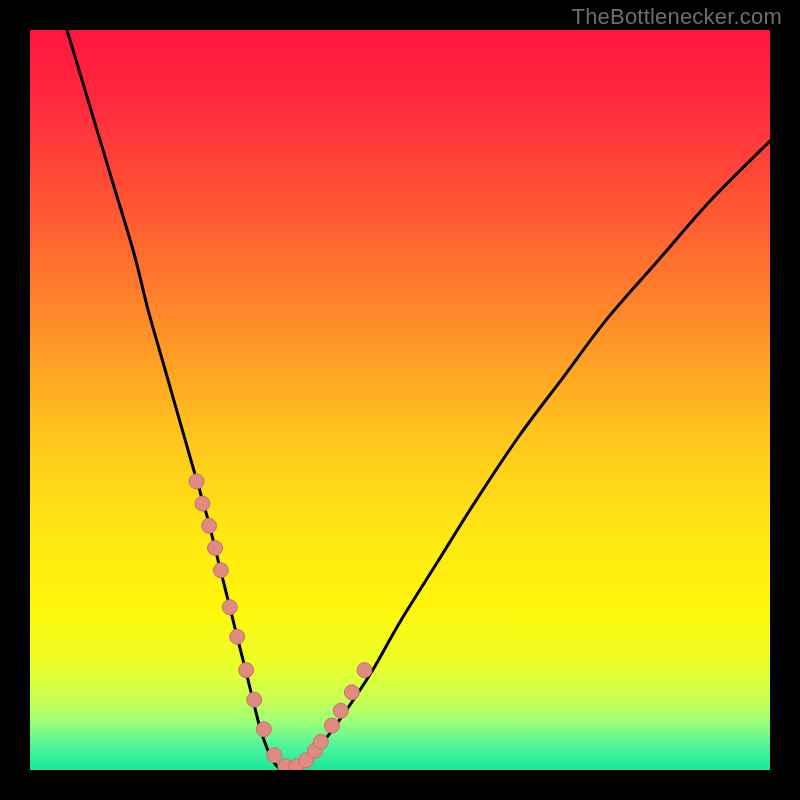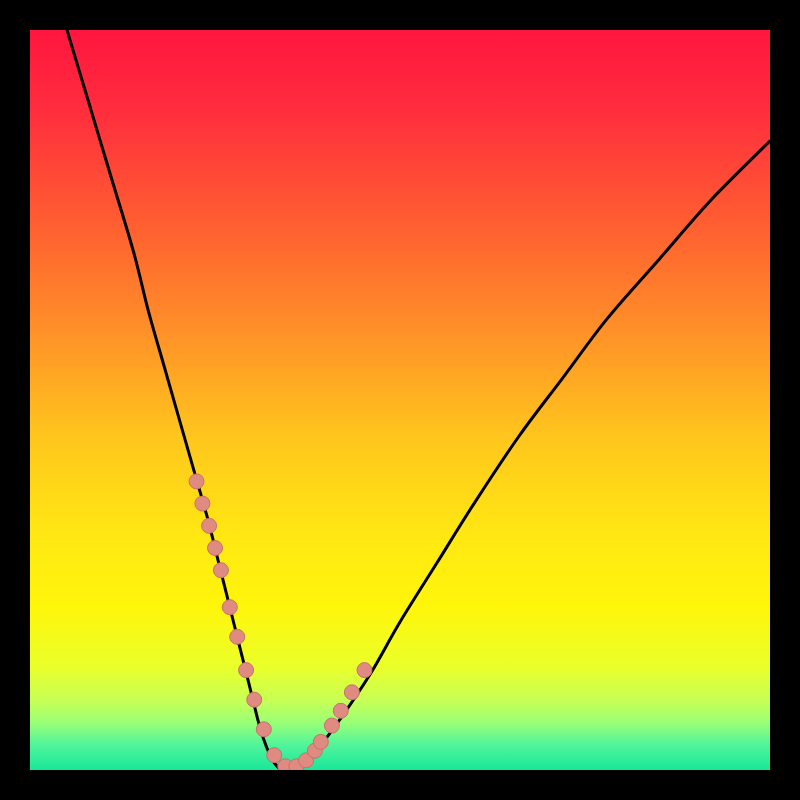--- a/index.html
+++ b/index.html
@@ -41,20 +41,21 @@
     font-size: 22px;
     font-weight: 400;
     letter-spacing: 0.2px;
   }
 </style>
 </head>
 <body>
 
 <div class="chart-wrap">
 
+  <div class="watermark">TheBottlenecker.com</div>
 
   <div class="plot-area">
     <svg class="gradient-bg" viewBox="0 0 740 740" preserveAspectRatio="none" width="740" height="740">
       <defs>
         <linearGradient id="bgGrad" x1="0" y1="0" x2="0" y2="1">
             <stop offset="0%" stop-color="#ff163e"></stop>
             <stop offset="10%" stop-color="#ff2b3e"></stop>
             <stop offset="25%" stop-color="#ff5a32"></stop>
             <stop offset="40%" stop-color="#ff8e29"></stop>
             <stop offset="55.00000000000001%" stop-color="#ffc61d"></stop>

